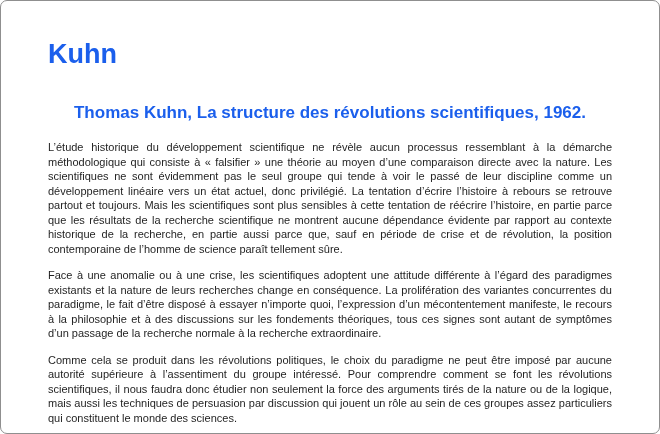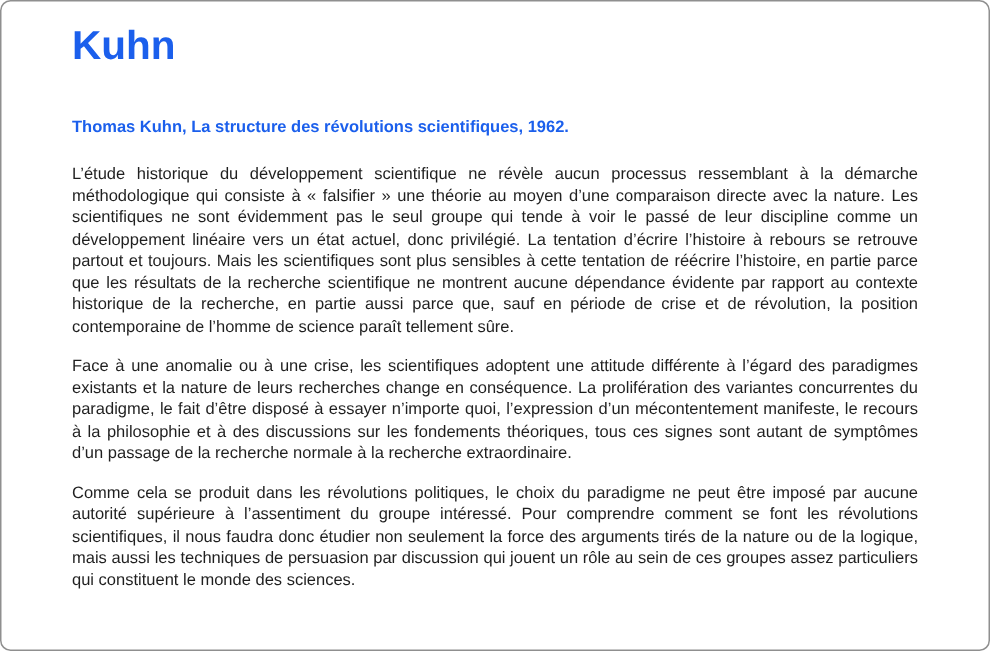--- a/index.html
+++ b/index.html
@@ -3,37 +3,38 @@
 <meta charset="utf-8">
 <style>
   html, body { margin: 0; padding: 0; background: #ffffff; }
   .page {
     width: 660px;
     height: 434px;
     box-sizing: border-box;
     background: #ffffff;
     border: 1px solid #8f8f8f;
     border-radius: 7px;
-    padding: 16px 47px 0 47px;
+    padding: 40px 47px 0 47px;
     font-family: "Liberation Sans", sans-serif;
     overflow: hidden;
   }
   .doc-title {
     font-size: 27px;
     font-weight: bold;
     color: var(--accent, #1b5fec);
     margin: 0 0 35px 0;
     line-height: 1;
   }
   .doc-subtitle {
-    font-size: 11px;
+    font-size: 17px;
     font-weight: bold;
     color: var(--accent, #1b5fec);
     margin: 0 0 17px 0;
     line-height: 1.2;
+    text-align: center;
   }
   .doc-body p {
     font-size: 11px;
     line-height: 14.5px;
     color: var(--body, #1f1f1f);
     text-align: justify;
     margin: 0 0 12px 0;
   }
   .doc-body p span.b { font-weight: normal; }
 </style>

